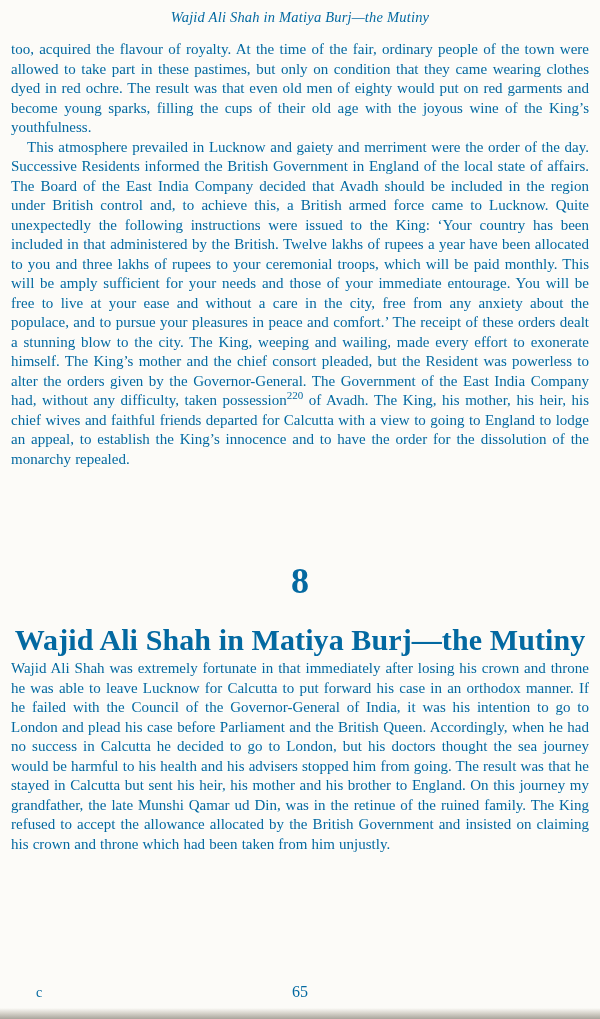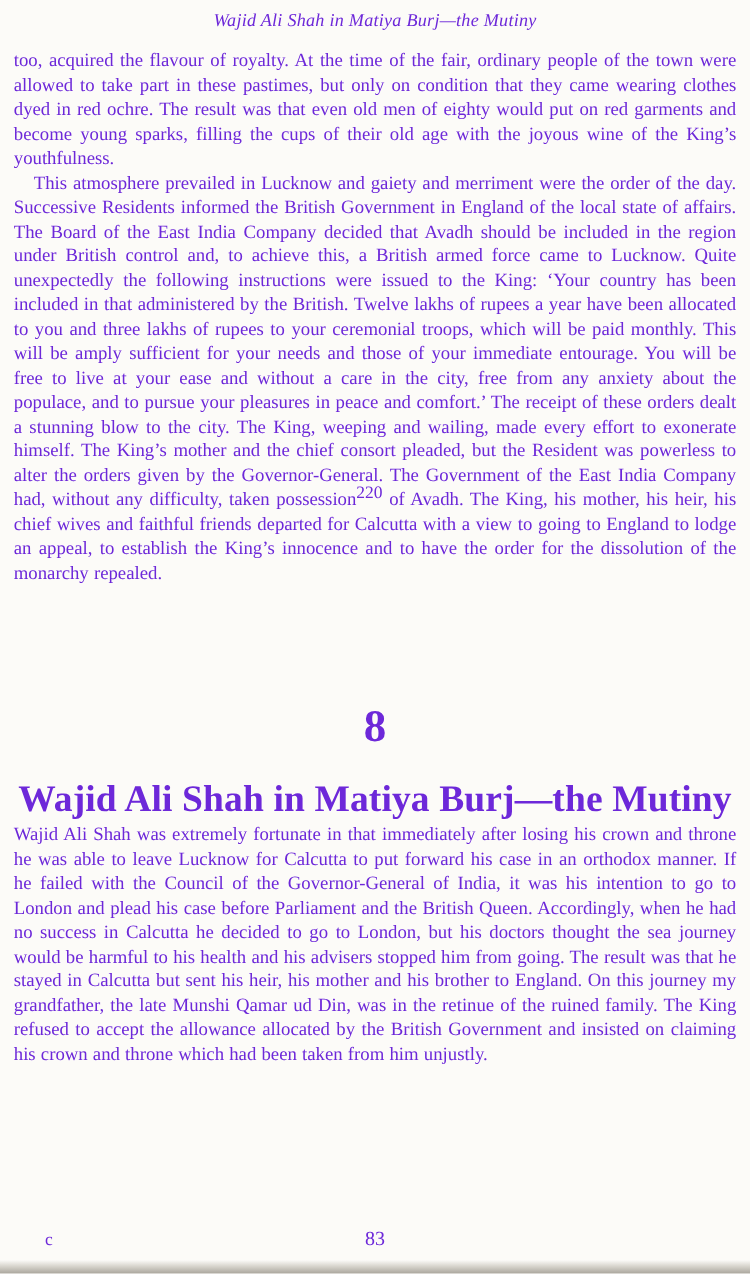--- a/index.html
+++ b/index.html
@@ -2,21 +2,21 @@
 <html><head>
 <meta charset="utf-8">
 <style>
   * { margin: 0; padding: 0; box-sizing: border-box; }
   html, body { background: #fcfbf8; }
   .page {
     position: relative;
     width: 600px;
     height: 1019px;
     background: #fcfbf8;
-    color: #6d28d9;
+    color: #0369a1;
     font-family: "Liberation Serif", serif;
     padding: 6px 11px 0 11px;
     overflow: hidden;
   }
   .running-header {
     text-align: center;
     font-style: italic;
     font-size: 14.5px;
     line-height: 18px;
     margin-top: 2px;
@@ -25,21 +25,21 @@
   .body-para {
     font-size: 15px;
     line-height: 19.5px;
     text-align: justify;
     word-spacing: 0.4px;
   }
   .para-continuation { margin-top: 14px; }
   .para-indent { text-indent: 16px; }
   .para-chapter-open { }
   sup.footnote-ref {
-    font-size: 14px;
+    font-size: 11px;
     line-height: 0;
     vertical-align: super;
   }
   .chapter-number {
     margin-top: 93px;
     text-align: center;
     font-size: 36px;
     font-weight: bold;
     line-height: 38px;
   }
@@ -95,18 +95,18 @@
   <p class="body-para para-indent"><span>This atmosphere prevailed in Lucknow and gaiety and merriment were the order of the day. Successive Residents informed the British Government in England of the local state of affairs. The Board of the East India Company decided that Avadh should be included in the region under British control and, to achieve this, a British armed force came to Lucknow. Quite unexpectedly the following instructions were issued to the King: ‘Your country has been included in that administered by the British. Twelve lakhs of rupees a year have been allocated to you and three lakhs of rupees to your ceremonial troops, which will be paid monthly. This will be amply sufficient for your needs and those of your immediate entourage. You will be free to live at your ease and without a care in the city, free from any anxiety about the populace, and to pursue your pleasures in peace and comfort.’ The receipt of these orders dealt a stunning blow to the city. The King, weeping and wailing, made every effort to exonerate himself. The King’s mother and the chief consort pleaded, but the Resident was powerless to alter the orders given by the Governor-General. The Government of the East India Company had, without any difficulty, taken possession</span><sup class="footnote-ref">220</sup><span> of Avadh. The King, his mother, his heir, his chief wives and faithful friends departed for Calcutta with a view to going to England to lodge an appeal, to establish the King’s innocence and to have the order for the dissolution of the monarchy repealed.</span></p>
 
   <div class="chapter-number">8</div>
 
   <h1 class="chapter-title">Wajid Ali Shah in Matiya Burj—the Mutiny</h1>
 
   <p class="body-para para-chapter-open">Wajid Ali Shah was extremely fortunate in that immediately after losing his crown and throne he was able to leave Lucknow for Calcutta to put forward his case in an orthodox manner. If he failed with the Council of the Governor-General of India, it was his intention to go to London and plead his case before Parliament and the British Queen. Accordingly, when he had no success in Calcutta he decided to go to London, but his doctors thought the sea journey would be harmful to his health and his advisers stopped him from going. The result was that he stayed in Calcutta but sent his heir, his mother and his brother to England. On this journey my grandfather, the late Munshi Qamar ud Din, was in the retinue of the ruined family. The King refused to accept the allowance allocated by the British Government and insisted on claiming his crown and throne which had been taken from him unjustly.</p>
 
   <div class="footer">
     <span class="signature-mark">c</span>
-    <span class="page-number">83</span>
+    <span class="page-number">65</span>
   </div>
 
   <div class="page-edge"></div>
 
 </div>
 
 </body></html>

